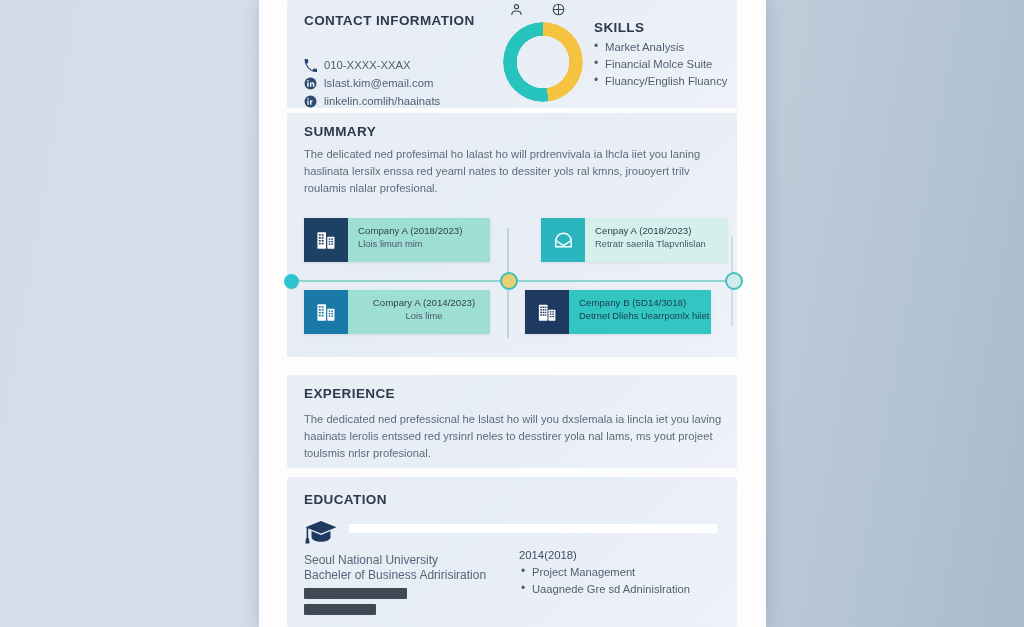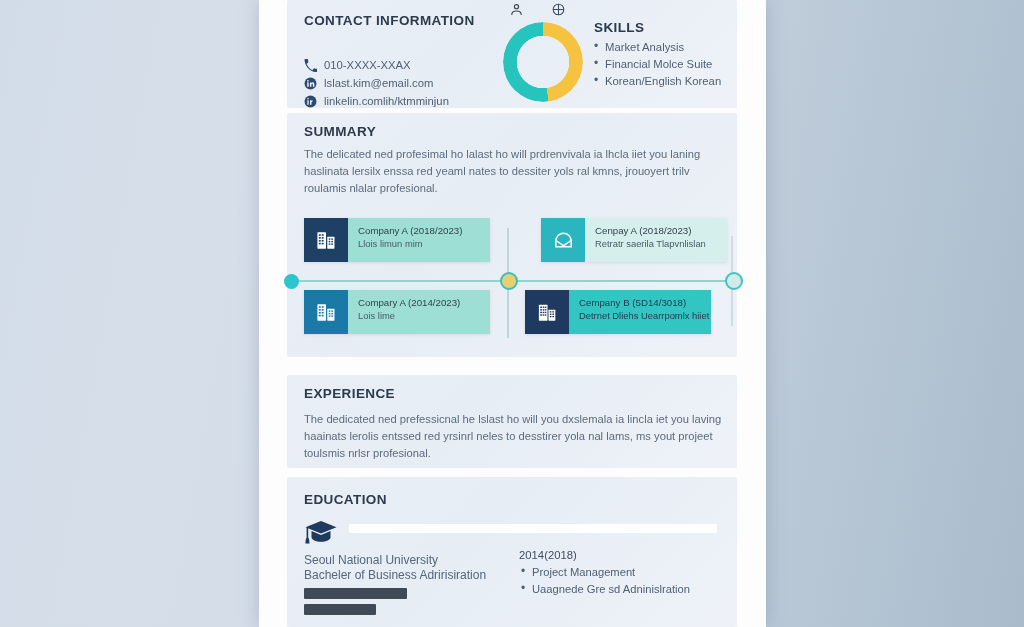--- a/index.html
+++ b/index.html
@@ -101,21 +101,21 @@
   #tl-c1 { left: 17px; top: 10px; }
   #tl-c1 .tl-ico { background: #1e4064; }
   #tl-c1 .tl-body { background: #9ddfd4; }
 
   #tl-c2 { left: 254px; top: 10px; }
   #tl-c2 .tl-ico { background: #2bb6bf; }
   #tl-c2 .tl-body { background: #d5efec; }
 
   #tl-c3 { left: 17px; top: 82px; }
   #tl-c3 .tl-ico { background: #1b79a8; }
-  #tl-c3 .tl-body { background: #9ddfd4; }
+  #tl-c3 .tl-body { background: #9ddfd4; text-align: center; }
 
   #tl-c4 { left: 238px; top: 82px; }
   #tl-c4 .tl-ico { background: #1f3a60; }
   #tl-c4 .tl-body { background: #31c6c2; }
   #tl-c4 .tl-head, #tl-c4 .tl-sub { color: #1e3a4e; }
 
   
   #experience-card { top: 365px; height: 93px; margin-top: 10px; }
   #exp-title { position: absolute; left: 17px; top: 11px; }
   #exp-text { position: absolute; left: 17px; top: 36px; width: 420px; }
@@ -176,21 +176,21 @@
 
         <div class="contact-row">
           <span class="contact-ico">
             <svg width="13" height="13" viewBox="0 0 24 24">
               <circle cx="12" cy="12" r="11" fill="#2b4a72"></circle>
               <rect x="6.2" y="9.8" width="2.3" height="8.2" fill="#fff"></rect>
               <circle cx="7.35" cy="7" r="1.45" fill="#fff"></circle>
               <path d="M11.2 9.8h2.3v1.3c.4-1 1.2-1.5 2.3-1.5v2.5c-1.3 0-2.1.6-2.1 2V18h-2.5z" fill="#fff"></path>
             </svg>
           </span>
-          <span class="contact-txt">linkelin.comlih/ktmminjun</span>
+          <span class="contact-txt">linkelin.comlih/haainats</span>
         </div>
       </div>
 
       <div id="donut-icons">
         <span class="donut-ico" style="left:6px;top:0;">
           <svg width="15" height="15" viewBox="0 0 24 24" fill="none" stroke="currentColor" stroke-width="1.9">
             <circle cx="12" cy="7.5" r="3.3"></circle>
             <path d="M4.5 20c0-3.6 3.4-5.6 7.5-5.6s7.5 2 7.5 5.6" stroke-linecap="round"></path>
           </svg>
         </span>
@@ -204,21 +204,21 @@
       </div>
 
       <div id="donut-wrap">
         <div id="donut-real"></div>
       </div>
 
       <div id="skills-block">
         <div class="sec-title" id="skills-title">SKILLS</div>
         <div class="skill-item">Market Analysis</div>
         <div class="skill-item">Financial Molce Suite</div>
-        <div class="skill-item">Korean/English Korean</div>
+        <div class="skill-item">Fluancy/English Fluancy</div>
       </div>
     </div>
 
     <div class="card" id="summary-card">
       <div class="sec-title" id="summary-title">SUMMARY</div>
       <div class="body-text" id="summary-text">The delicated ned profesimal ho lalast ho will prdrenvivala ia lhcla iiet you laning haslinata lersilx enssa red yeaml nates to dessiter yols ral kmns, jrouoyert trilv roulamis nlalar profesional.</div>
 
       <div id="timeline">
         <div id="tl-line"></div>
         <div id="tl-vert"></div>

